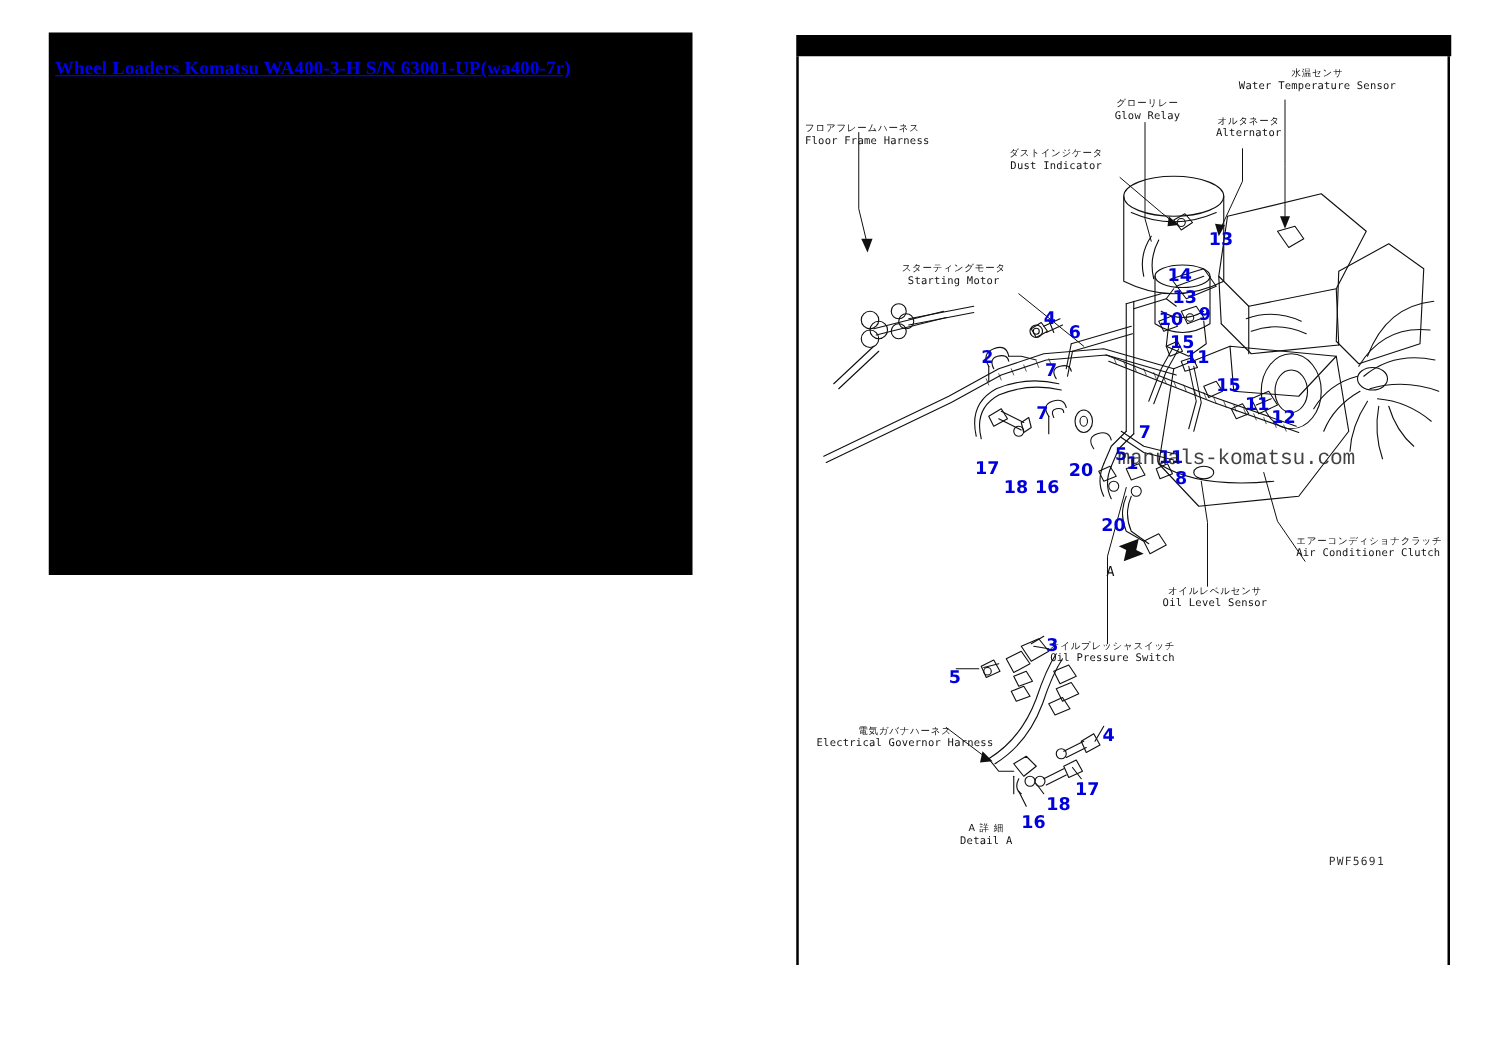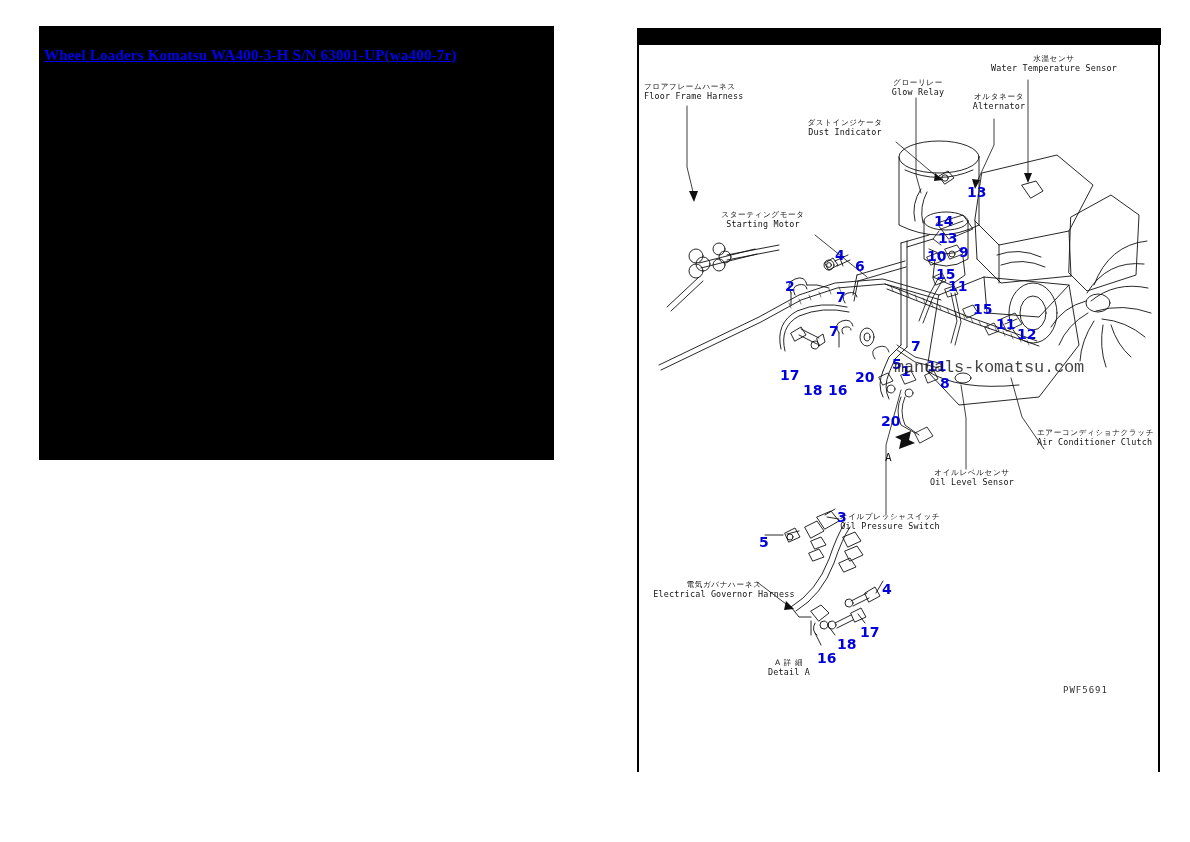--- a/index.html
+++ b/index.html
@@ -477,21 +477,21 @@
       <div class="lbl ctr" style="left:318px; top:48px; width:84px;">
         <span class="jp">オルタネータ</span>
         <span class="en">Alternator</span>
       </div>
 
       <div class="lbl ctr" style="left:64px; top:166px; width:120px;">
         <span class="jp">スターティングモータ</span>
         <span class="en">Starting Motor</span>
       </div>
 
-      <div class="lbl" style="left:5px; top:38px; width:130px;">
+      <div class="lbl" style="left:5px; top:54px; width:130px;">
         <span class="jp">フロアフレームハーネス</span>
         <span class="en">Floor Frame Harness</span>
       </div>
 
       <div class="lbl" style="left:398px; top:384px; width:150px;">
         <span class="jp">エアーコンディショナクラッチ</span>
         <span class="en">Air Conditioner Clutch</span>
       </div>
 
       <div class="lbl ctr" style="left:280px; top:424px; width:106px;">

